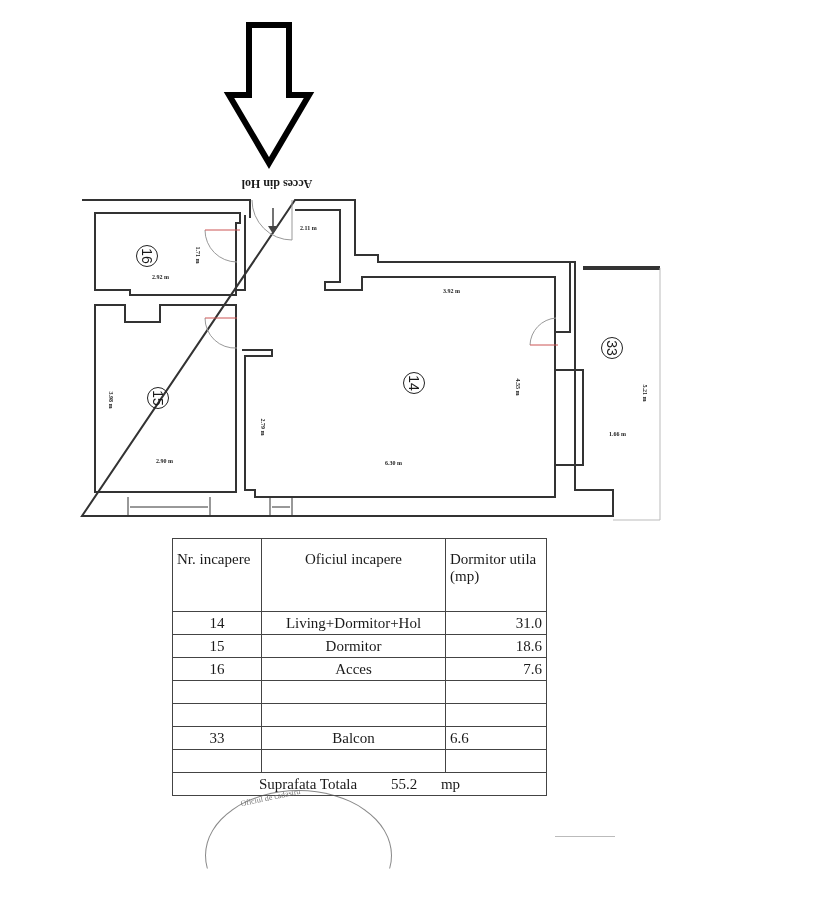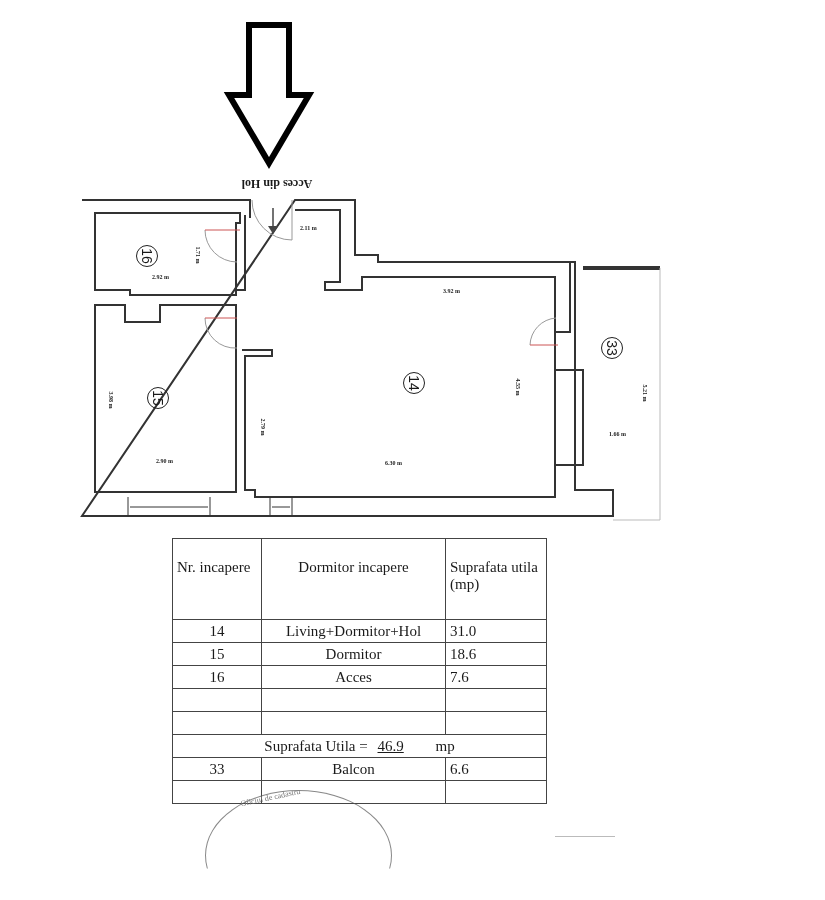--- a/index.html
+++ b/index.html
@@ -5,24 +5,24 @@
   html, body { margin: 0; padding: 0; background: #ffffff; }
   body { width: 825px; height: 900px; position: relative; overflow: hidden; font-family: "Liberation Serif", "DejaVu Serif", serif; color: #1a1a1a; }
   #plan { position: absolute; left: 0; top: 0; }
   .access-label { position: absolute; left: 232px; top: 176px; width: 90px; font-size: 12px; font-weight: bold; transform: rotate(180deg); text-align: center; white-space: nowrap; }
   .dim { position: absolute; font-size: 6px; font-weight: bold; font-family: "Liberation Serif", serif; white-space: nowrap; }
   .dim.rot { transform: rotate(90deg); transform-origin: center; }
   .room-no { position: absolute; width: 20px; height: 20px; border: 1.5px solid #222; border-radius: 50%; font-size: 14px; line-height: 20px; text-align: center; transform: rotate(90deg); font-family: "Liberation Sans", sans-serif; }
   
   .tbl { position: absolute; left: 172px; top: 538px; width: 375px; border-collapse: collapse; font-size: 15px; }
   .tbl td { border: 1px solid #444; padding: 0 4px; height: 22px; }
-  .tbl .h td { height: 60px; vertical-align: top; padding-top: 20px; margin-left: 22px; }
+  .tbl .h td { height: 60px; vertical-align: top; padding-top: 12px; margin-left: 22px; }
   .tbl .c1 { width: 80px; text-align: center; }
   .tbl .c2 { width: 175px; text-align: center; }
-  .tbl .c3 { text-align: left; }
+  .tbl .c3 { text-align: right; }
   .tbl .left { text-align: left; }
   .tbl .span { text-align: center; }
   .underline { text-decoration: underline; padding: 0 28px 0 6px; }
   .stamp { position: absolute; left: 205px; top: 790px; width: 185px; height: 130px; border: 1.5px solid #555; border-radius: 50%; border-bottom: none; clip-path: inset(0 0 40% 0); opacity: .7; }
   .stamp-text { position: absolute; left: 240px; top: 793px; font-size: 8px; color: #777; transform: rotate(-12deg); }
   .side-line { position: absolute; left: 555px; top: 836px; width: 60px; border-top: 1px solid #bbb; }
 </style>
 </head>
 <body>
 
@@ -85,22 +85,22 @@
 <div class="dim rot" style="left:254px;top:424px;">2.79 m</div>
 <div class="dim" style="left:385px;top:460px;">6.30 m</div>
 <div class="dim rot" style="left:636px;top:390px;">5.21 m</div>
 <div class="dim" style="left:609px;top:431px;">1.66 m</div>
 <div class="dim" style="left:300px;top:225px;">2.11 m</div>
 
 <table class="tbl">
   <tbody>
       <tr class="h">
     <td class="c1 left">Nr. incapere</td>
-    <td class="c2">Dormitor incapere</td>
-    <td class="c3 left">Suprafata utila (mp)</td>
+    <td class="c2">Oficiul incapere</td>
+    <td class="c3 left">Dormitor utila (mp)</td>
   </tr>
   <tr>
     <td class="c1">14</td>
     <td class="c2">Living+Dormitor+Hol</td>
     <td class="c3">31.0</td>
   </tr>
   <tr>
     <td class="c1">15</td>
     <td class="c2">Dormitor</td>
     <td class="c3">18.6</td>
@@ -114,34 +114,34 @@
     <td class="c1"></td>
     <td class="c2"></td>
     <td class="c3"></td>
   </tr>
   <tr>
     <td class="c1"></td>
     <td class="c2"></td>
     <td class="c3"></td>
   </tr>
   <tr>
-    <td colspan="3" class="span">
-      <span>Suprafata Utila =</span>
-      <span class="underline">46.9</span>
-      <span>mp</span>
-    </td>
-  </tr>
-  <tr>
     <td class="c1">33</td>
     <td class="c2">Balcon</td>
     <td class="c3 left">6.6</td>
   </tr>
   <tr>
     <td class="c1"></td>
         <td class="c2"></td>
         <td class="c3"></td>
   </tr>
+  <tr>
+    <td colspan="3" class="span">
+      <span>Suprafata Totala</span>
+      <span style="padding:0 20px 0 30px;">55.2</span>
+      <span>mp</span>
+    </td>
+  </tr>
 </tbody>
   </table>
 
 <div class="stamp"></div>
 <div class="stamp-text">Oficiul de cadastru</div>
 <div class="side-line"></div>
 
 </body></html>

